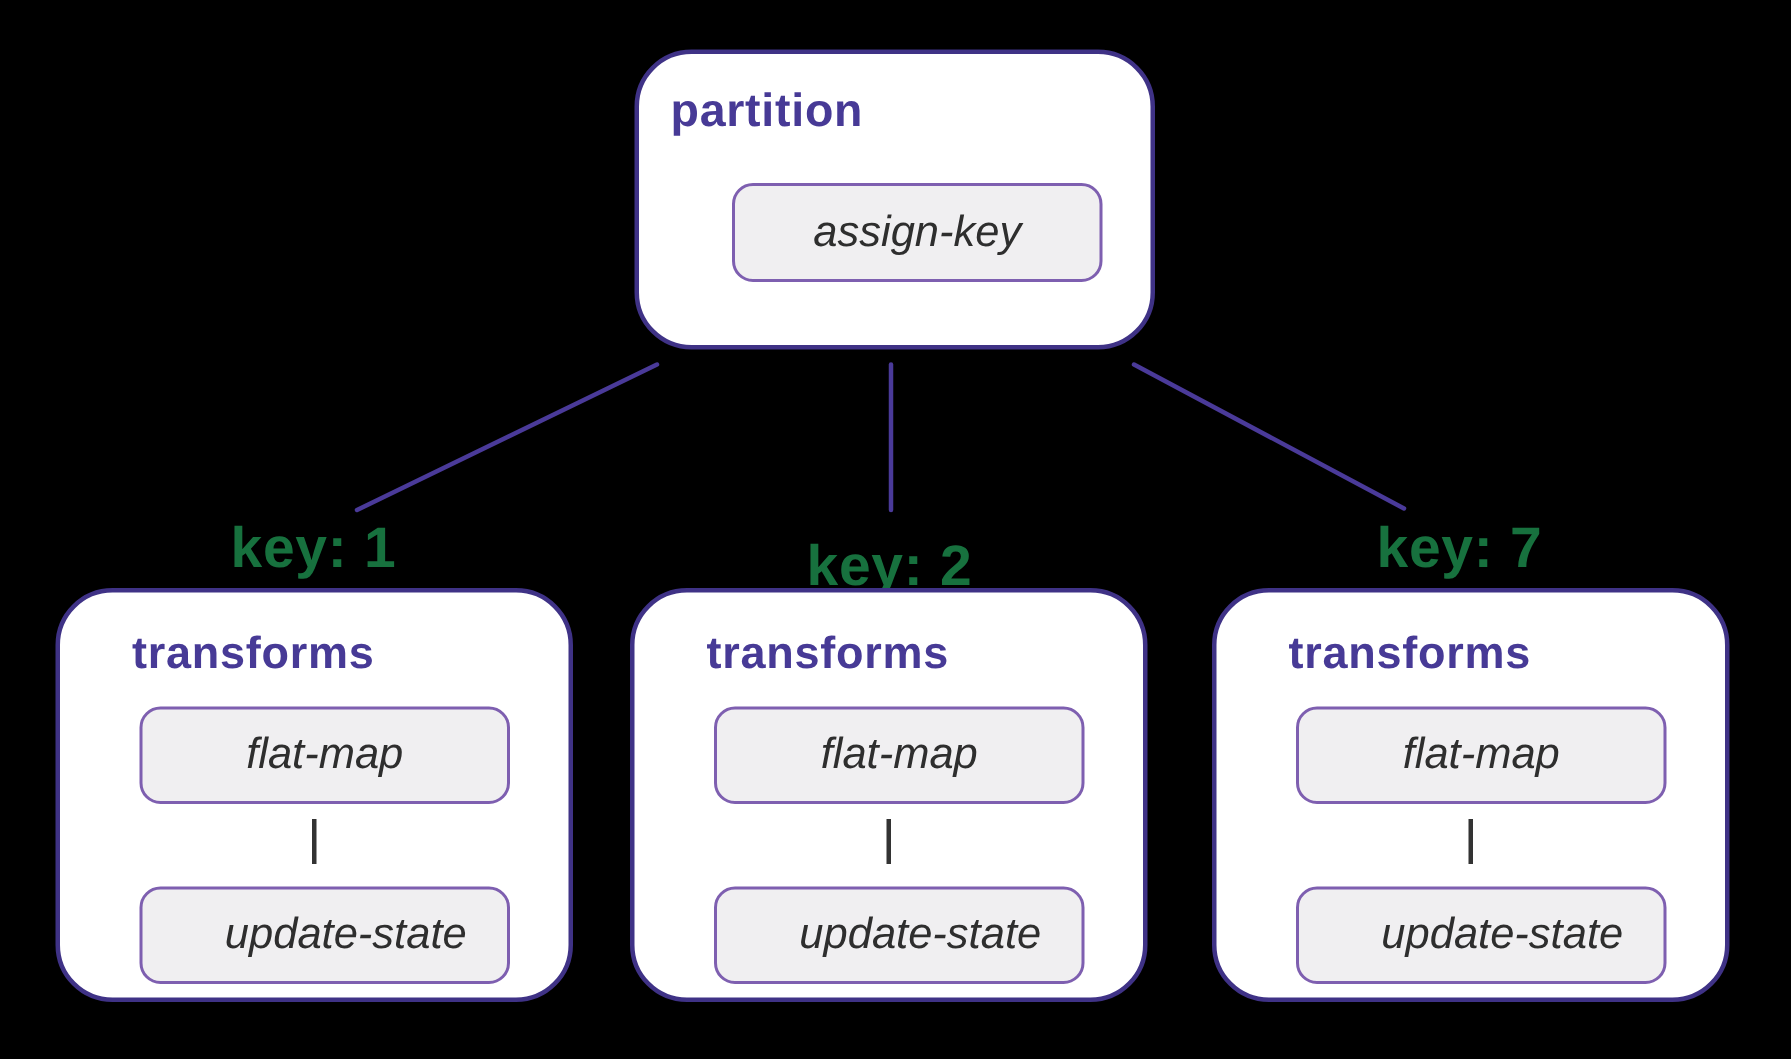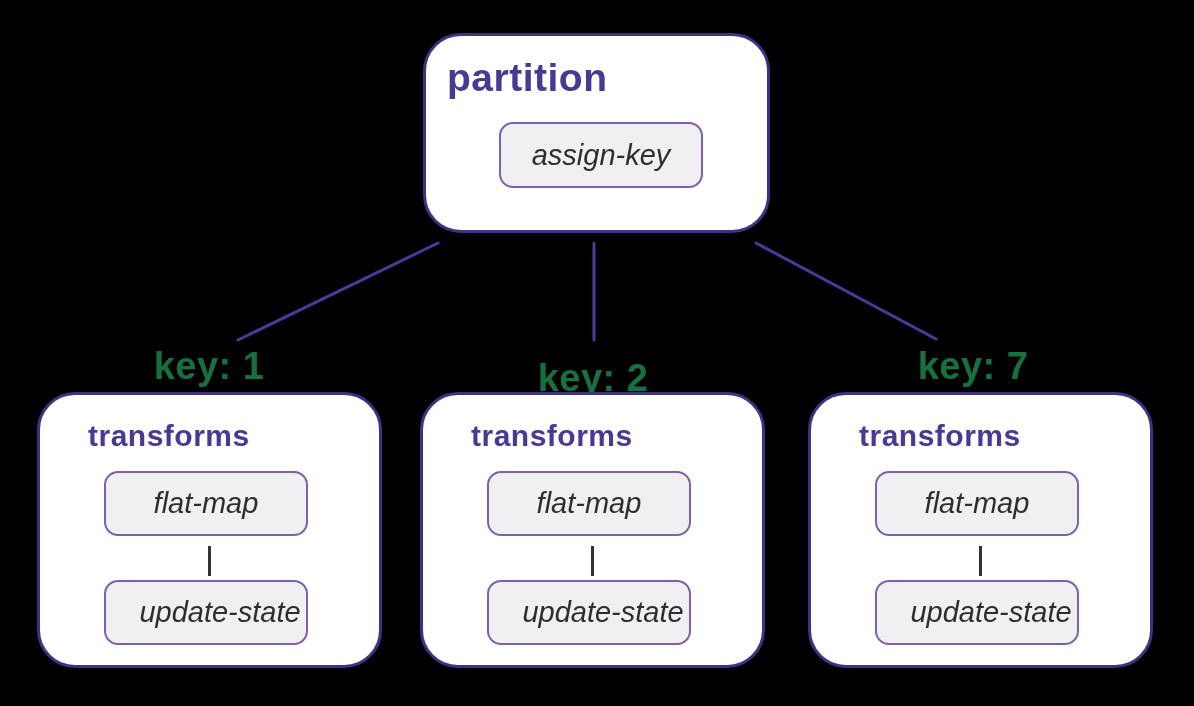--- a/index.html
+++ b/index.html
@@ -53,64 +53,63 @@
     width: 345px;
     height: 276px;
   }
   .branch-1 { left: 37px; }
   .branch-2 { left: 420px; }
   .branch-3 { left: 808px; }
   .node-title {
     position: absolute;
     left: 21px;
     top: 20px;
-    font-size: 39px;
+    font-size: 31px;
     font-weight: 600;
     letter-spacing: 0.5px;
     color: var(--node-title);
     white-space: nowrap;
   }
   .branch-node .node-title {
     left: 20px;
     top: 24px;
     font-size: 30px;
     margin-left: 28px;
   }
   .op-box {
     position: absolute;
     box-sizing: border-box;
-    width: 204px;
+    width: 247px;
     height: 66px;
     background: var(--op-fill);
     border: 2px solid var(--op-border);
     border-radius: 14px;
     display: flex;
     align-items: center;
     justify-content: center;
-    margin-left: 11px;
   }
   .op-box span {
     font-style: italic;
     font-size: 29px;
     color: var(--op-text);
     white-space: nowrap;
   }
   .partition-node .op-box {
     left: 62px;
     top: 86px;
   }
   .branch-node .op-top {
     left: 53px;
     top: 76px;
     height: 65px;
     align-items: center;
   }
   .branch-node .op-bottom {
     left: 53px;
-    top: 185px;
+    top: 196px;
     height: 65px;
     padding-left: 28px;
   }
   .op-connector {
     position: absolute;
     left: 168px;
     top: 151px;
     width: 3px;
     height: 30px;
     background: var(--op-connector);

